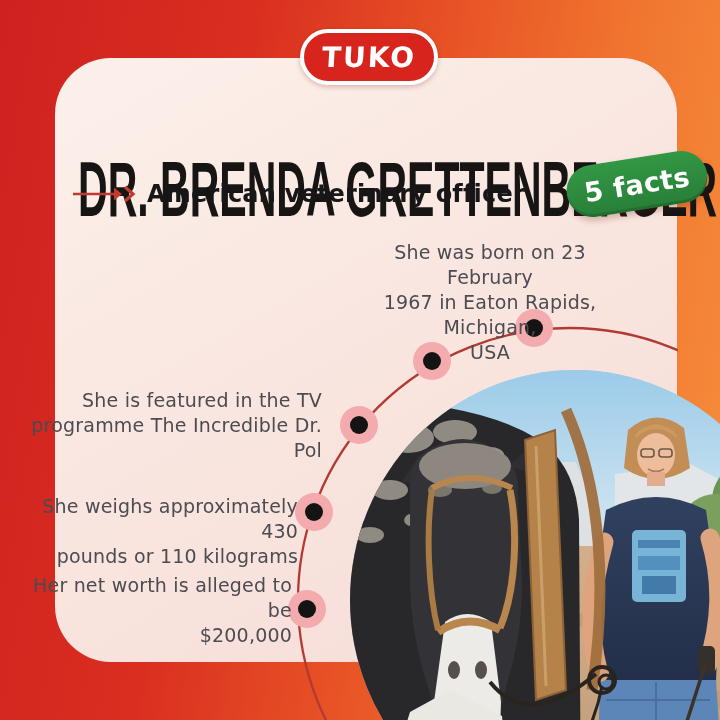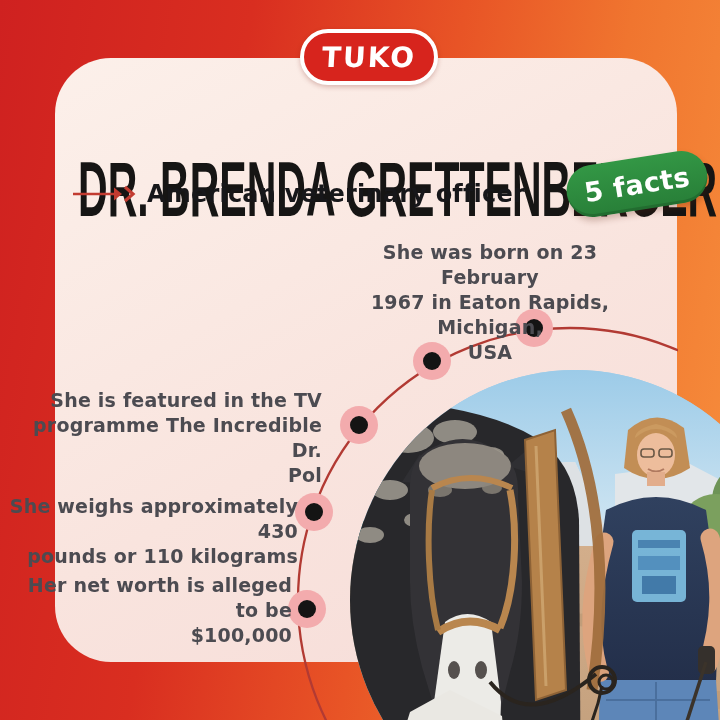--- a/index.html
+++ b/index.html
@@ -20,21 +20,21 @@
   .dot{position:absolute;width:38px;height:38px;border-radius:50%;background:#f3abad;z-index:3;}
   .dot .core{position:absolute;left:10px;top:10px;width:18px;height:18px;border-radius:50%;background:#141414;}
   .dot.d1{left:515px;top:309px;}
   .dot.d2{left:413px;top:342px;}
   .dot.d3{left:340px;top:406px;}
   .dot.d4{left:295px;top:493px;}
   .dot.d5{left:288px;top:590px;}
   
   .fact{
     position:absolute;z-index:4;white-space:pre-line;
-    font-size:19px;line-height:25px;font-weight:700;color:#4c4b51;
+    font-size:19px;line-height:25px;font-weight:400;color:#4c4b51;
     letter-spacing:.2px;
   }
   .fact.f1{left:352px;top:240px;width:276px;text-align:center;}
   .fact.f2{left:85px;top:291px;width:300px;text-align:right;}
   .fact.f3{left:22px;top:388px;width:300px;text-align:right;}
   .fact.f4{left:8px;top:494px;width:290px;text-align:right;}
   .fact.f5{left:12px;top:573px;width:280px;text-align:right;}
   
   .title{
     position:absolute;left:78px;top:99px;z-index:6;
@@ -105,21 +105,21 @@
 
   <div class="fact f1">She was born on 23 February
 1967 in Eaton Rapids, Michigan,
 USA</div>
   <div class="fact f3">She is featured in the TV
 programme The Incredible Dr.
 Pol</div>
   <div class="fact f4">She weighs approximately 430
 pounds or 110 kilograms</div>
   <div class="fact f5">Her net worth is alleged to be
-$100,000</div>
+$200,000</div>
 
   <h1 class="title">DR. BRENDA GRETTENBERGER</h1>
 
   <div class="subtitle-row">
     <svg width="66" height="20" viewBox="0 0 66 20">
       <line x1="1" y1="10" x2="42" y2="10" stroke="#c23b30" stroke-width="2.6"></line>
       <path d="M42,3.5 L50,10 L42,16.5 Z" fill="#c23b30"></path>
       <path d="M53,3 L61,10 L53,17" fill="none" stroke="#c23b30" stroke-width="3.2"></path>
     </svg>
     <div class="subtitle">American veterinary officer</div>

